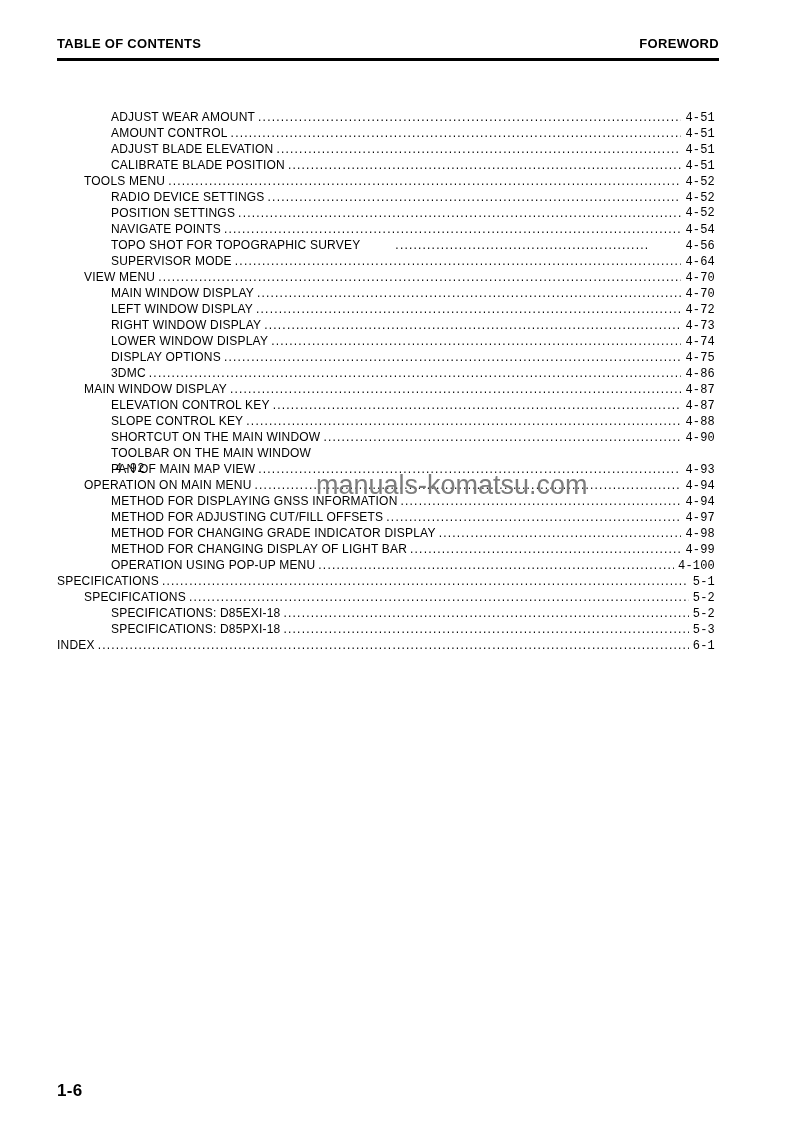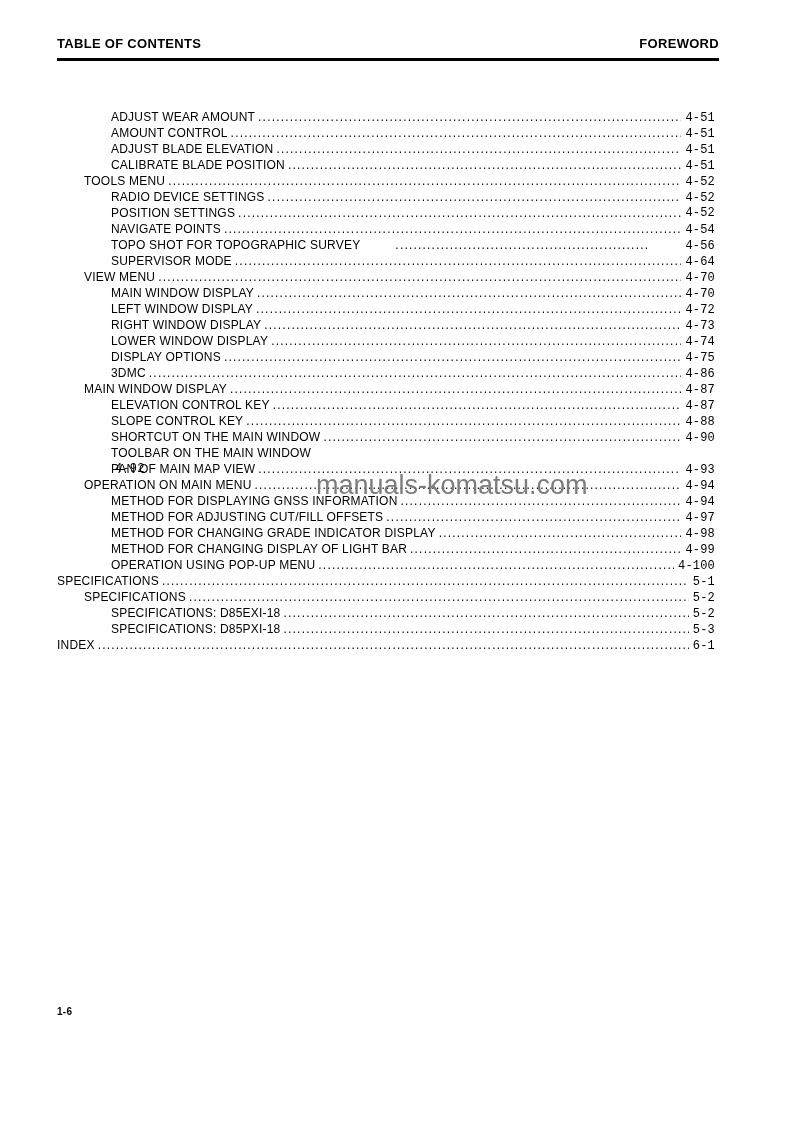--- a/index.html
+++ b/index.html
@@ -75,22 +75,22 @@
     font-size: 27px;
     line-height: 1;
     color: #737373;
     opacity: 0.92;
     letter-spacing: 0px;
     white-space: nowrap;
   }
   .footer {
     position: absolute;
     left: 57px;
-    top: 1006px;
-    font-size: 10px;
+    top: 1081px;
+    font-size: 17px;
     font-weight: bold;
     letter-spacing: 0.3px;
   }
 </style>
 </head>
 <body>
 
 <div class="page">
 
   <div class="header">

